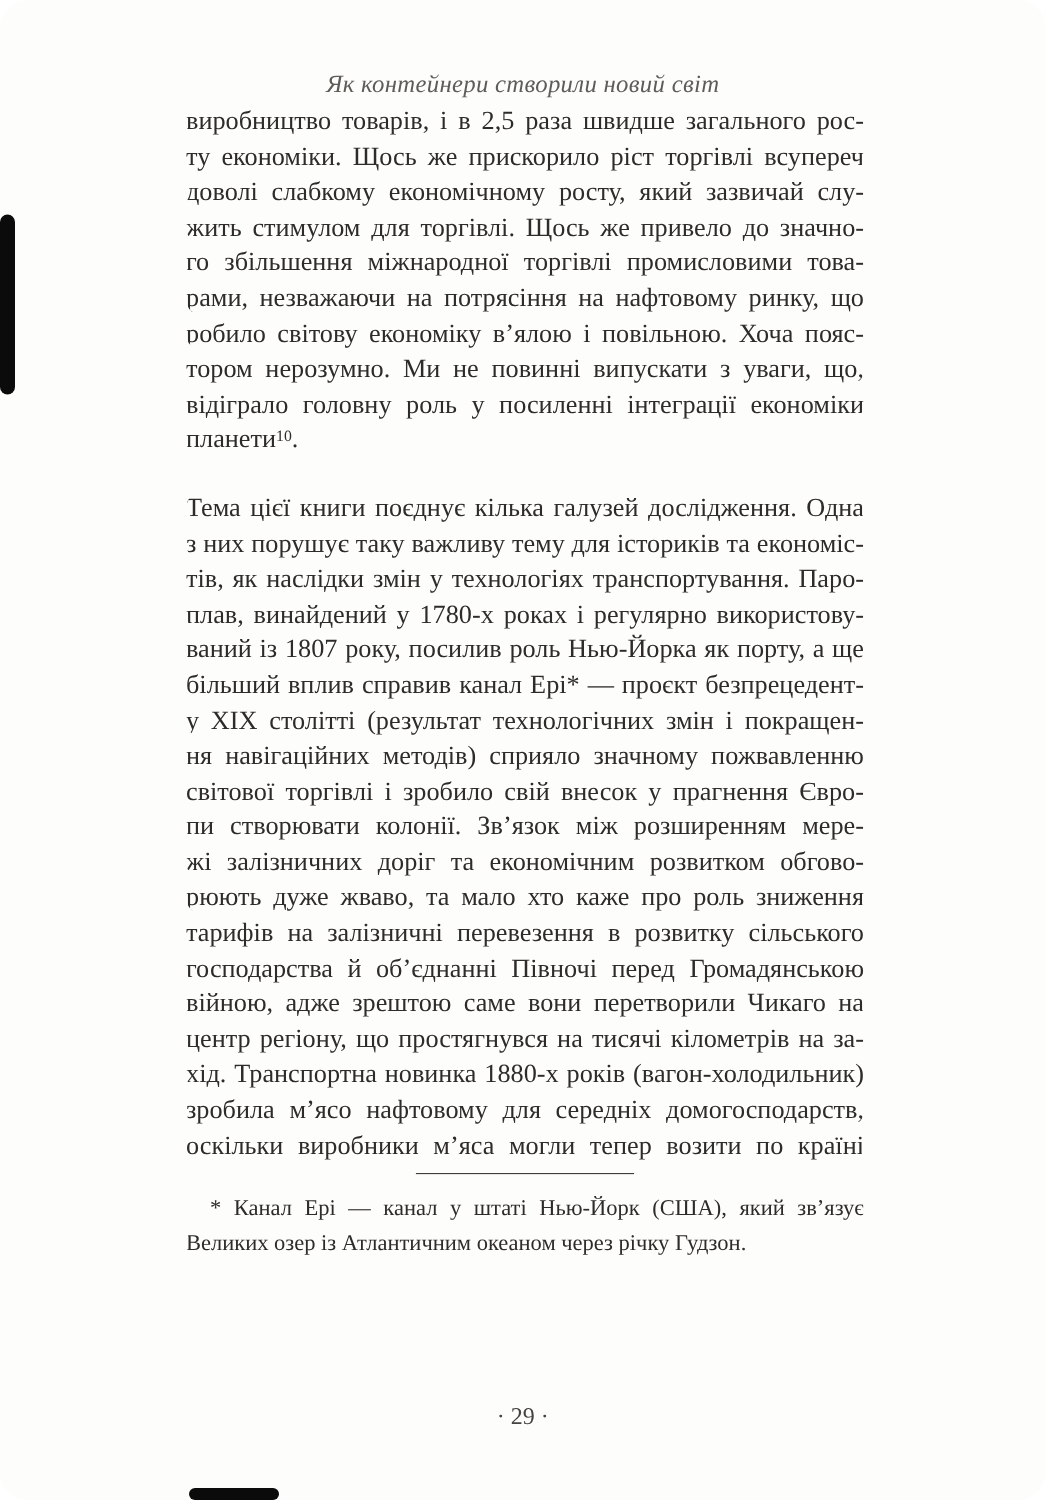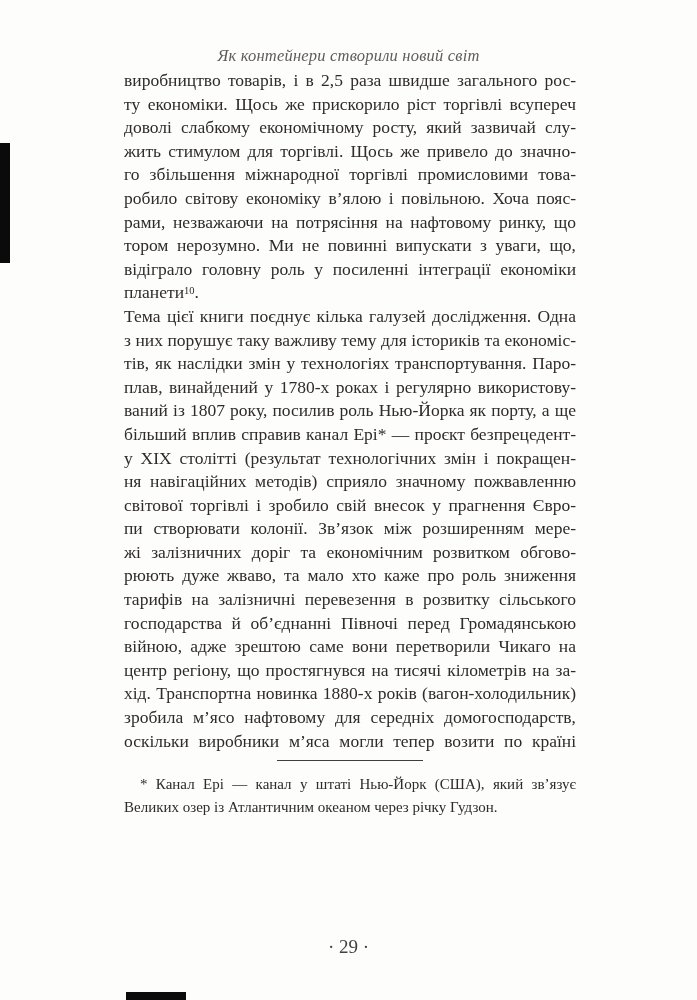--- a/index.html
+++ b/index.html
@@ -3,61 +3,61 @@
 <meta charset="utf-8">
 <style>
   :root{
     --page-background:#fdfdfc;
     --body-text:#2e2b28;
     --running-title:#5f5c58;
     --artifact-bars:#0b0b0b;
     --page-number:#45423f;
     --separator:#403d3a;
   }
-  *{box-sizing:border-box;}
+  *{box-sizing:border-box;border-radius:18px;}
   html,body{margin:0;padding:0;}
   body{width:697px;height:1000px;font-family:"Liberation Serif","DejaVu Serif",serif;}
   .page{
     position:relative;width:697px;height:1000px;
     background:var(--page-background);overflow:hidden;
   }
   .running-title{
     position:absolute;top:46px;left:0;right:0;
     text-align:center;
     font-style:italic;font-size:16.5px;
     color:var(--running-title);
     letter-spacing:.2px;
   }
   .content{
     position:absolute;left:124px;top:69px;width:452px;
     color:var(--body-text);
   }
   .paragraph{margin:0;}
-  .paragraph + .paragraph{}
+  .paragraph + .paragraph{margin-top:22px;}
   .line{
     font-size:17.5px;line-height:23.6px;height:23.6px;
     text-align:justify;text-align-last:justify;
     overflow:hidden;white-space:normal;
   }
   .line.last{text-align-last:left;}
   .line sup{
     font-size:60%;
     position:relative;top:-0.45em;
     vertical-align:baseline;line-height:0;
   }
   .footnote-sep{
     margin-top:7px;width:146px;height:0;
     border:0;border-top:1.6px solid var(--separator);
   }
   .footnote{margin-top:12px;}
   .footnote .line{font-size:15px;line-height:22.4px;height:22.4px;}
   .footnote .line.first{text-indent:16px;}
   .page-number{
     position:absolute;top:936px;left:0;right:0;
-    text-align:center;font-size:19px;
+    text-align:center;font-size:16px;
     color:var(--page-number);
   }
   .bar-left{
     position:absolute;left:0;top:143px;width:10px;height:120px;
     background:var(--artifact-bars);
   }
   .bar-bottom{
     position:absolute;left:126px;top:992px;width:60px;height:8px;
     background:var(--artifact-bars);
   }
@@ -72,22 +72,22 @@
   <div class="running-title">Як контейнери створили новий світ</div>
 
   <div class="content">
     <div id="paragraphs">
         <div class="paragraph">
           <div class="line first">виробництво товарів, і в 2,5 раза швидше загального рос-</div>
           <div class="line">ту економіки. Щось же прискорило ріст торгівлі всупереч</div>
           <div class="line">доволі слабкому економічному росту, який зазвичай слу-</div>
           <div class="line">жить стимулом для торгівлі. Щось же привело до значно-</div>
           <div class="line">го збільшення міжнародної торгівлі промисловими това-</div>
+          <div class="line">рами, незважаючи на потрясіння на нафтовому ринку, що</div>
           <div class="line">робило світову економіку в’ялою і повільною. Хоча пояс-</div>
-          <div class="line">рами, незважаючи на потрясіння на нафтовому ринку, що</div>
           <div class="line">тором нерозумно. Ми не повинні випускати з уваги, що,</div>
           <div class="line">відіграло головну роль у посиленні інтеграції економіки</div>
           <div class="line last"><span>планети</span><sup>10</sup><span>.</span></div>
         </div>
         <div class="paragraph">
           <div class="line first">Тема цієї книги поєднує кілька галузей дослідження. Одна</div>
           <div class="line">з них порушує таку важливу тему для істориків та економіс-</div>
           <div class="line">тів, як наслідки змін у технологіях транспортування. Паро-</div>
           <div class="line">плав, винайдений у 1780-х роках і регулярно використову-</div>
           <div class="line">ваний із 1807 року, посилив роль Нью-Йорка як порту, а ще</div>

